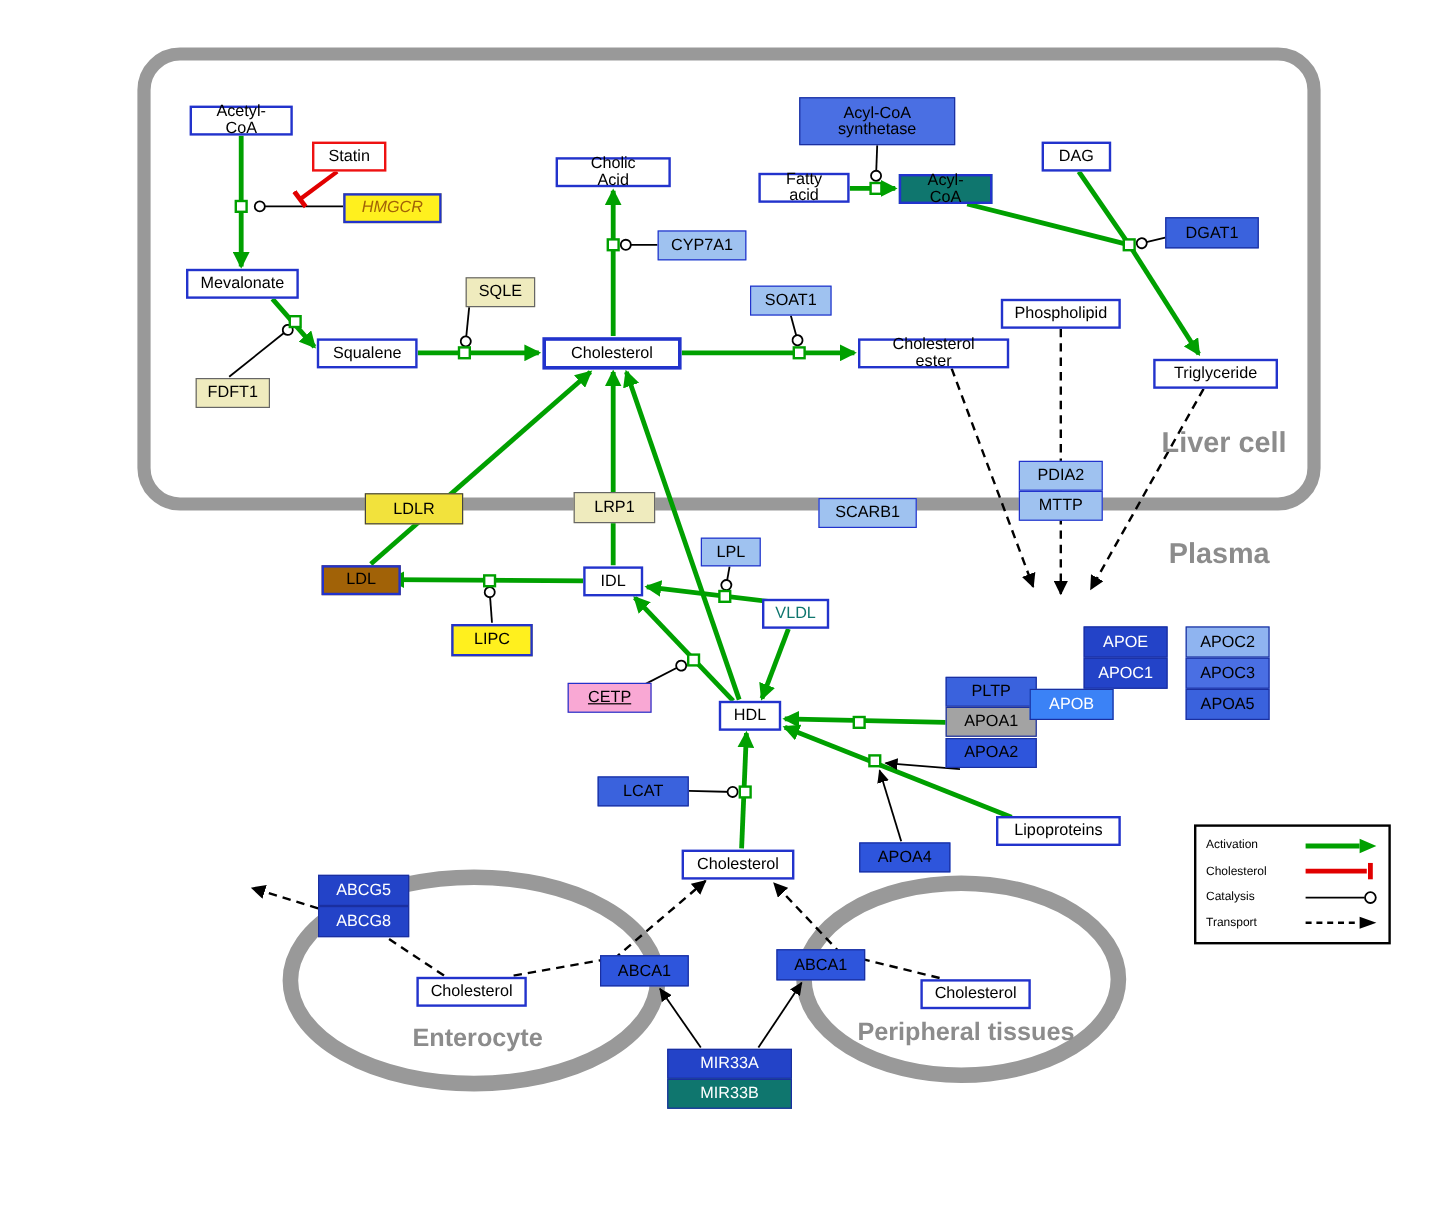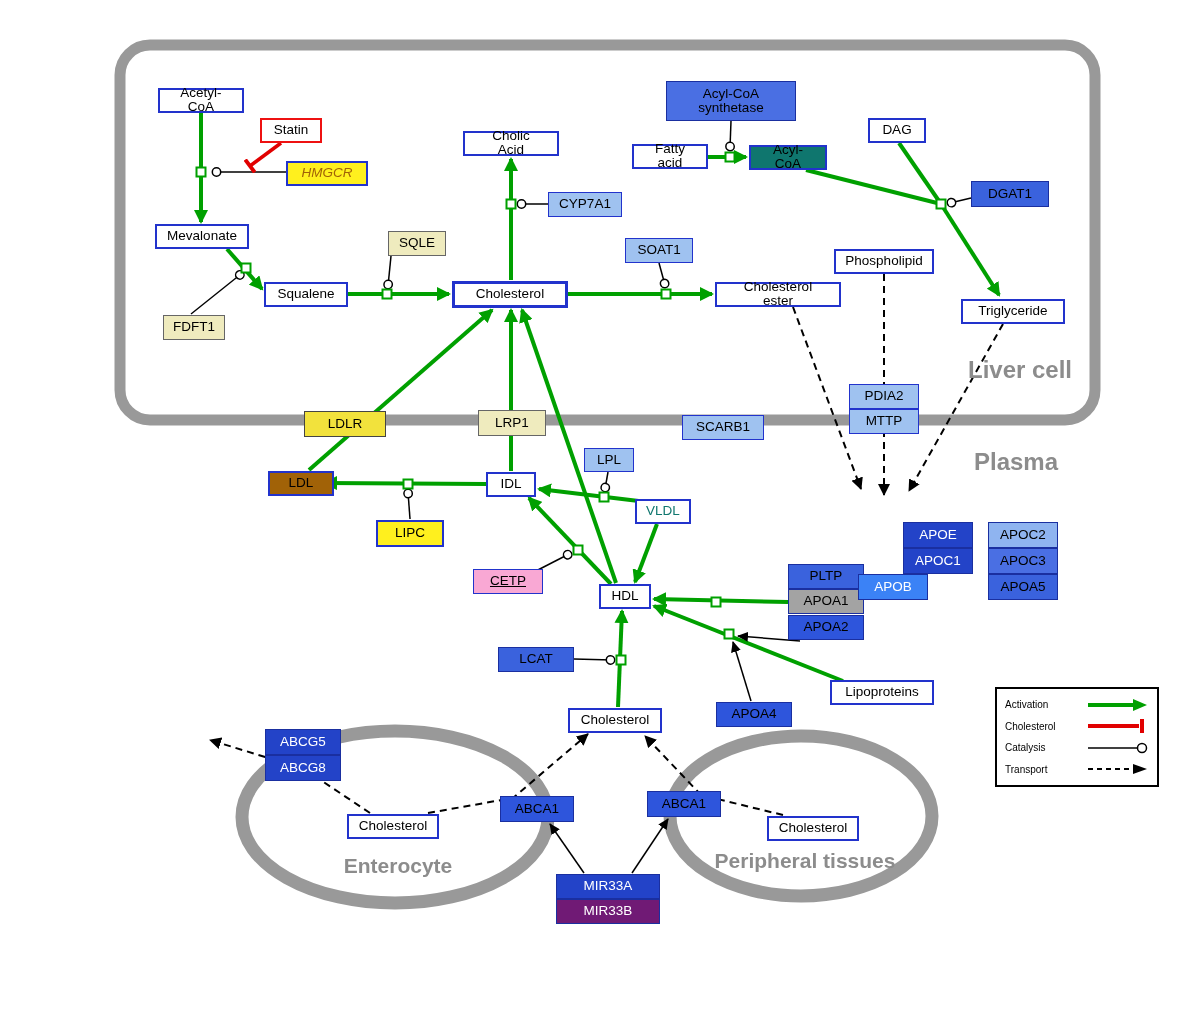--- a/index.html
+++ b/index.html
@@ -159,21 +159,21 @@
       <div class="node" style="left: 716px; top: 701.5px; width: 76px; height: 25px; background: rgb(46, 85, 220); border-color: rgb(26, 47, 160); border-width: 1.5px; color: rgb(0, 0, 0);">APOA4</div>
       <div class="node" style="left: 830px; top: 679.5px; width: 104px; height: 25px; background: rgb(255, 255, 255); border-color: rgb(34, 51, 204); border-width: 2px; color: rgb(0, 0, 0);">Lipoproteins</div>
       <div class="node" style="left: 568px; top: 707.5px; width: 94px; height: 25px; background: rgb(255, 255, 255); border-color: rgb(34, 51, 204); border-width: 2px; color: rgb(0, 0, 0);">Cholesterol</div>
       <div class="node" style="left: 265px; top: 729px; width: 76px; height: 26px; background: rgb(35, 67, 200); border-color: rgb(26, 47, 160); border-width: 1.5px; color: rgb(255, 255, 255);">ABCG5</div>
       <div class="node" style="left: 265px; top: 755px; width: 76px; height: 26px; background: rgb(35, 67, 200); border-color: rgb(26, 47, 160); border-width: 1.5px; color: rgb(255, 255, 255);">ABCG8</div>
       <div class="node" style="left: 347px; top: 813.5px; width: 92px; height: 25px; background: rgb(255, 255, 255); border-color: rgb(34, 51, 204); border-width: 2px; color: rgb(0, 0, 0);">Cholesterol</div>
       <div class="node" style="left: 500px; top: 796px; width: 74px; height: 26px; background: rgb(46, 85, 220); border-color: rgb(26, 47, 160); border-width: 1.5px; color: rgb(0, 0, 0);">ABCA1</div>
       <div class="node" style="left: 647px; top: 791px; width: 74px; height: 26px; background: rgb(46, 85, 220); border-color: rgb(26, 47, 160); border-width: 1.5px; color: rgb(0, 0, 0);">ABCA1</div>
       <div class="node" style="left: 767px; top: 815.5px; width: 92px; height: 25px; background: rgb(255, 255, 255); border-color: rgb(34, 51, 204); border-width: 2px; color: rgb(0, 0, 0);">Cholesterol</div>
       <div class="node" style="left: 556px; top: 873.5px; width: 104px; height: 25px; background: rgb(35, 67, 200); border-color: rgb(26, 47, 160); border-width: 1.5px; color: rgb(255, 255, 255);">MIR33A</div>
-      <div class="node" style="left: 556px; top: 898.5px; width: 104px; height: 25px; background: #701a75; border-color: rgb(26, 47, 160); border-width: 1.5px; color: rgb(255, 255, 255);">MIR33B</div>
+      <div class="node" style="left: 556px; top: 898.5px; width: 104px; height: 25px; background: #0f766e; border-color: rgb(26, 47, 160); border-width: 1.5px; color: rgb(255, 255, 255);">MIR33B</div>
     </div>
 
   <div class="comp-label big" style="left:940px;top:356px;width:160px;">Liver cell</div>
   <div class="comp-label big" style="left:936px;top:448px;width:160px;">Plasma</div>
   <div class="comp-label med" style="left:318px;top:854px;width:160px;">Enterocyte</div>
   <div class="comp-label med" style="left:705px;top:849px;width:200px;">Peripheral tissues</div>
 
   <div id="legend">
     <div class="lg-row">
       <span class="lg-label">Activation</span>

